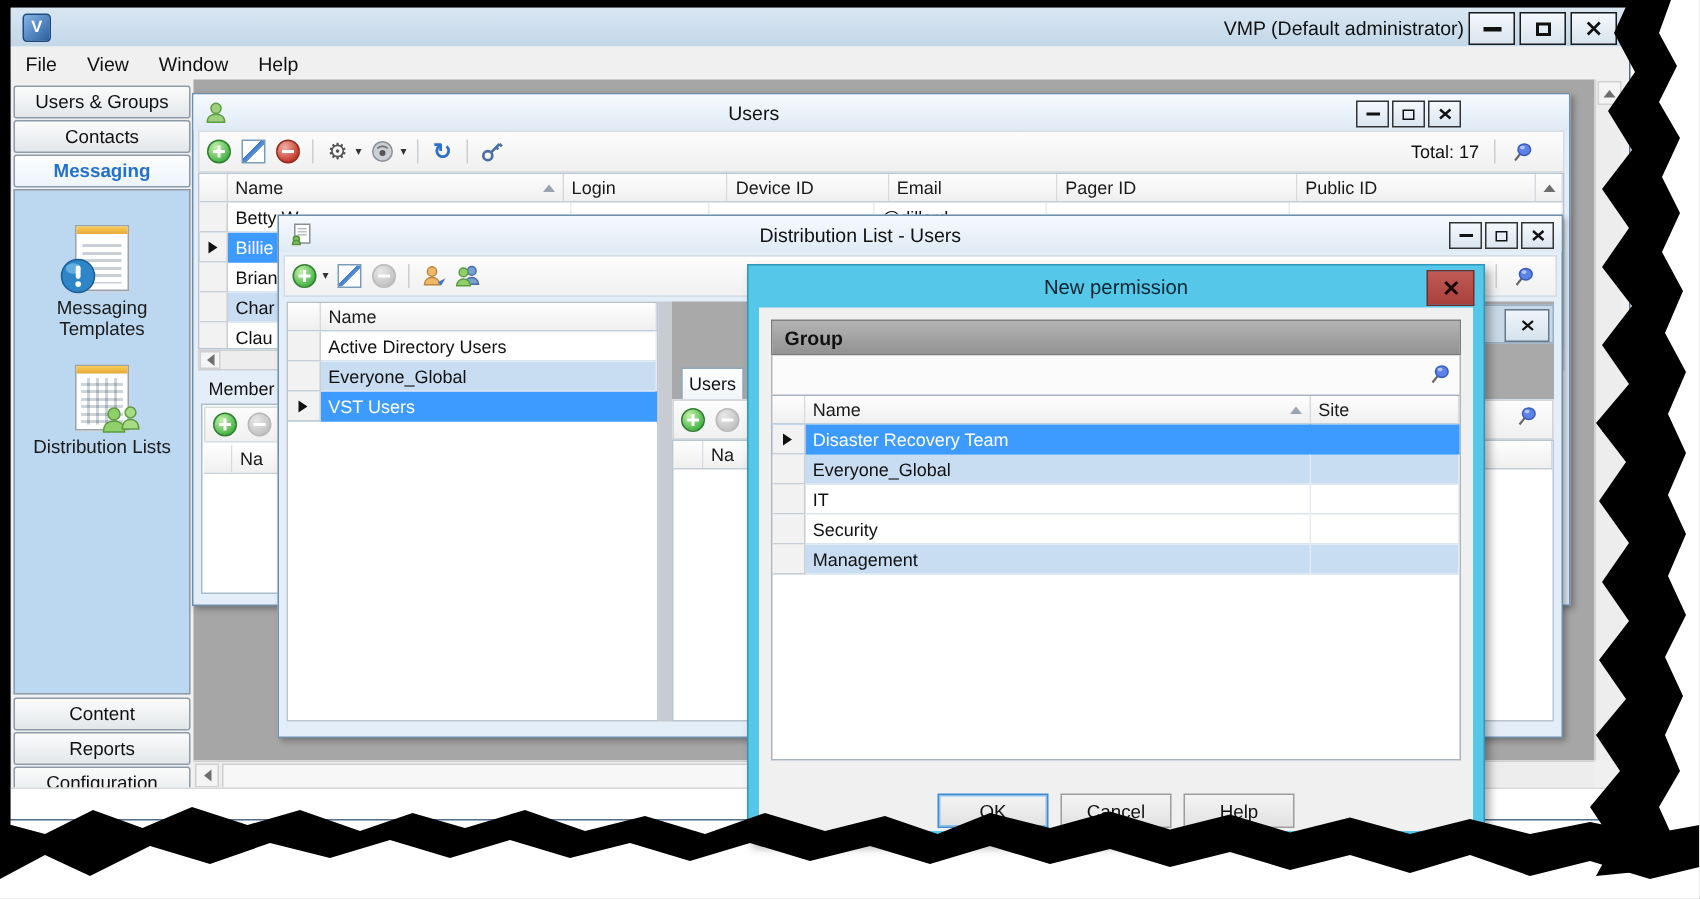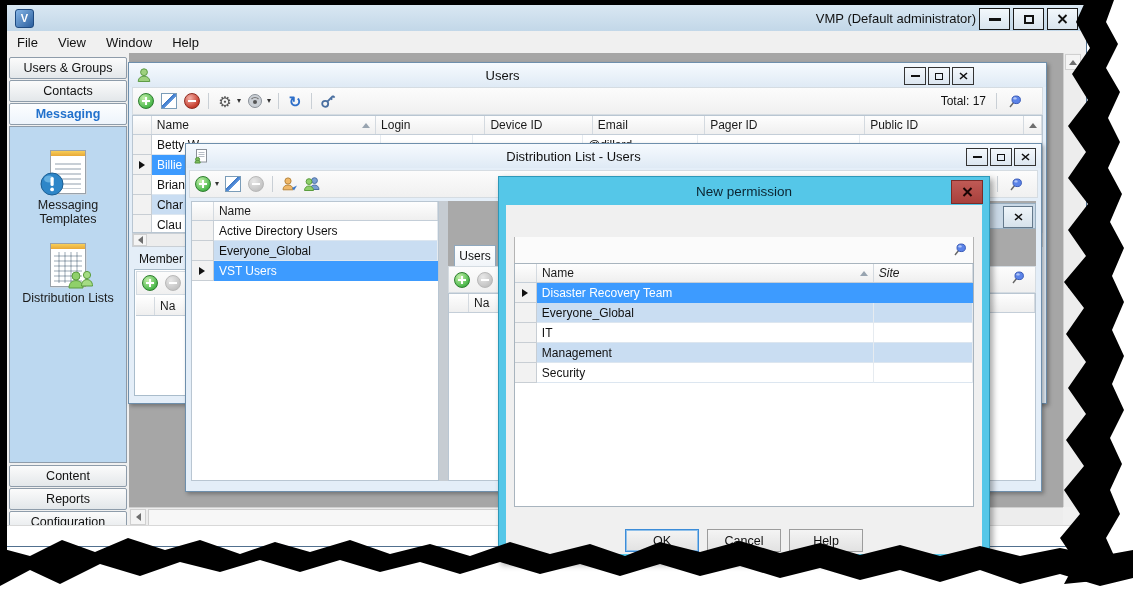--- a/index.html
+++ b/index.html
@@ -491,63 +491,64 @@
   <div class="dialog">
     <div class="dlg-title">
       <span>New permission</span>
       <div class="dlg-x">
         <svg width="11" height="10" viewBox="0 0 11 10" fill="none">
             <path d="M1.5 1 L9.5 9 M9.5 1 L1.5 9" stroke="#1a0505" stroke-width="2"></path>
           </svg>
       </div>
     </div>
     <div class="dlg-body">
+      <div class="grp-head">Group</div>
       <div class="grp-strip">
         <div style="position:absolute;right:6px;top:5px;">
           <svg width="15" height="15" viewBox="0 0 15 15">
             <line x1="3" y1="13" x2="7" y2="8" stroke="#666" stroke-width="1.4"></line>
             <ellipse cx="9.2" cy="5.8" rx="4.2" ry="3.8" fill="#5B83E8" stroke="#3A5BB8"></ellipse>
             <ellipse cx="8" cy="4.4" rx="1.7" ry="1.2" fill="#B2C6F6"></ellipse>
           </svg>
         </div>
       </div>
       <div class="grid" style="left:8px;top:58px;right:8px;height:244px;border:1px solid #A8B4BE;">
         <div class="gridhead">
           <div class="hcell" style="width:22px;"></div>
           <div class="hcell" style="width:340px;">
               <span>Name</span>
               <div class="sort-up"></div>
             </div>
-          <div class="hcell" style="width:100px;font-style:italic;">Site</div>
+          <div class="hcell" style="width:100px;">Site</div>
         </div>
         <div class="gridrow sel">
           <div class="mcell" style="width:22px;">
               <div class="rowmark"></div>
             </div>
           <div class="cell" style="width:340px;">Disaster Recovery Team</div>
           <div class="cell" style="width:100px;"></div>
         </div>
         <div class="gridrow altrow">
           <div class="mcell" style="width:22px;"></div>
           <div class="cell" style="width:340px;">Everyone_Global</div>
           <div class="cell" style="width:100px;"></div>
         </div>
         <div class="gridrow">
           <div class="mcell" style="width:22px;"></div>
           <div class="cell" style="width:340px;">IT</div>
           <div class="cell" style="width:100px;"></div>
         </div>
+        <div class="gridrow">
+          <div class="mcell" style="width:22px;"></div>
+          <div class="cell" style="width:340px;">Security</div>
+          <div class="cell" style="width:100px;"></div>
+        </div>
         <div class="gridrow altrow">
           <div class="mcell" style="width:22px;"></div>
           <div class="cell" style="width:340px;">Management</div>
-          <div class="cell" style="width:100px;"></div>
-        </div>
-        <div class="gridrow">
-          <div class="mcell" style="width:22px;"></div>
-          <div class="cell" style="width:340px;">Security</div>
           <div class="cell" style="width:100px;"></div>
         </div>
       </div>
       <div class="dlg-btns">
         <div class="btn focus">OK</div>
         <div class="btn">Cancel</div>
         <div class="btn">Help</div>
       </div>
     </div>
   </div>

